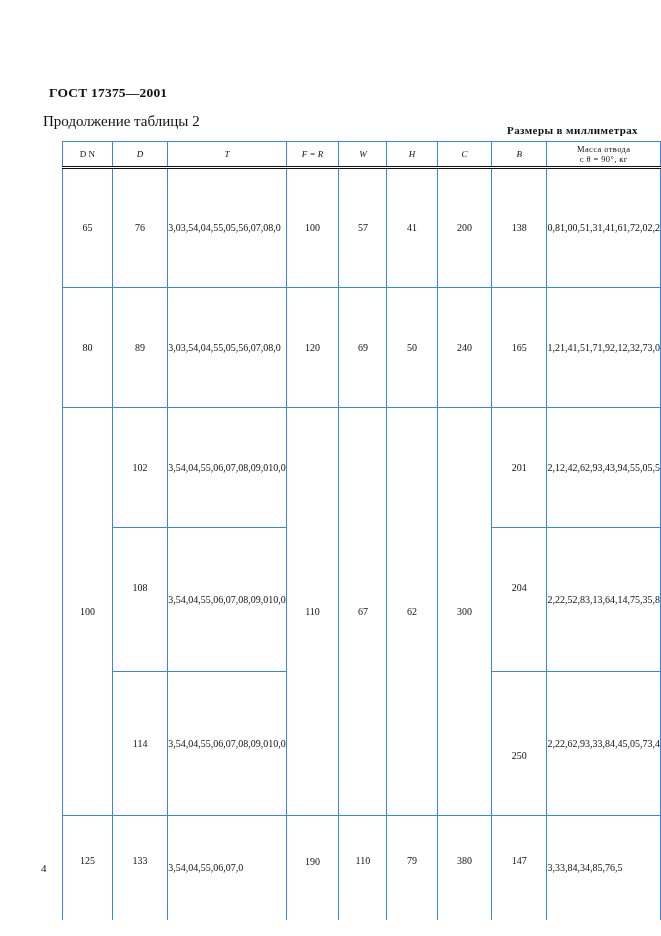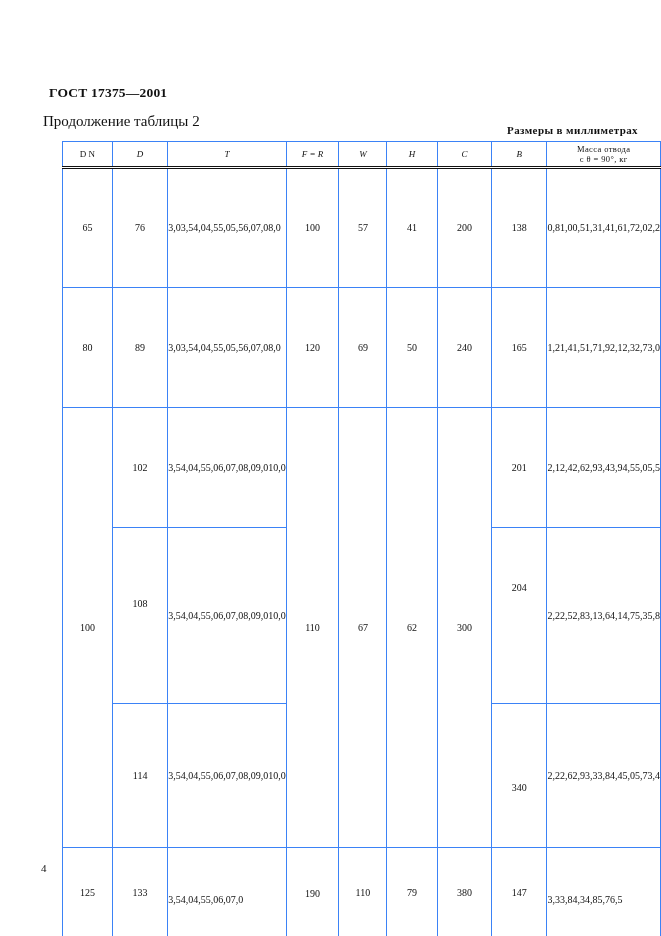--- a/index.html
+++ b/index.html
@@ -178,21 +178,21 @@
             <span>4,0</span>
             <span>4,5</span>
             <span>5,0</span>
             <span>6,0</span>
             <span>7,0</span>
             <span>8,0</span>
             <span>9,0</span>
             <span>10,0</span>
           </div>
         </td>
-      <td class="sub" style="padding-bottom:56px">204</td>
+      <td class="sub" style="padding-bottom:24px">204</td>
       <td class="sub">
           <div class="stack">
             <span>2,2</span>
             <span>2,5</span>
             <span>2,8</span>
             <span>3,1</span>
             <span>3,6</span>
             <span>4,1</span>
             <span>4,7</span>
             <span>5,3</span>
@@ -209,21 +209,21 @@
             <span>4,0</span>
             <span>4,5</span>
             <span>5,0</span>
             <span>6,0</span>
             <span>7,0</span>
             <span>8,0</span>
             <span>9,0</span>
             <span>10,0</span>
           </div>
         </td>
-      <td class="sub" style="padding-top:24px">340</td>
+      <td class="sub" style="padding-top:24px">250</td>
       <td class="sub">
           <div class="stack">
             <span>2,2</span>
             <span>2,6</span>
             <span>2,9</span>
             <span>3,3</span>
             <span>3,8</span>
             <span>4,4</span>
             <span>5,0</span>
             <span>5,7</span>

